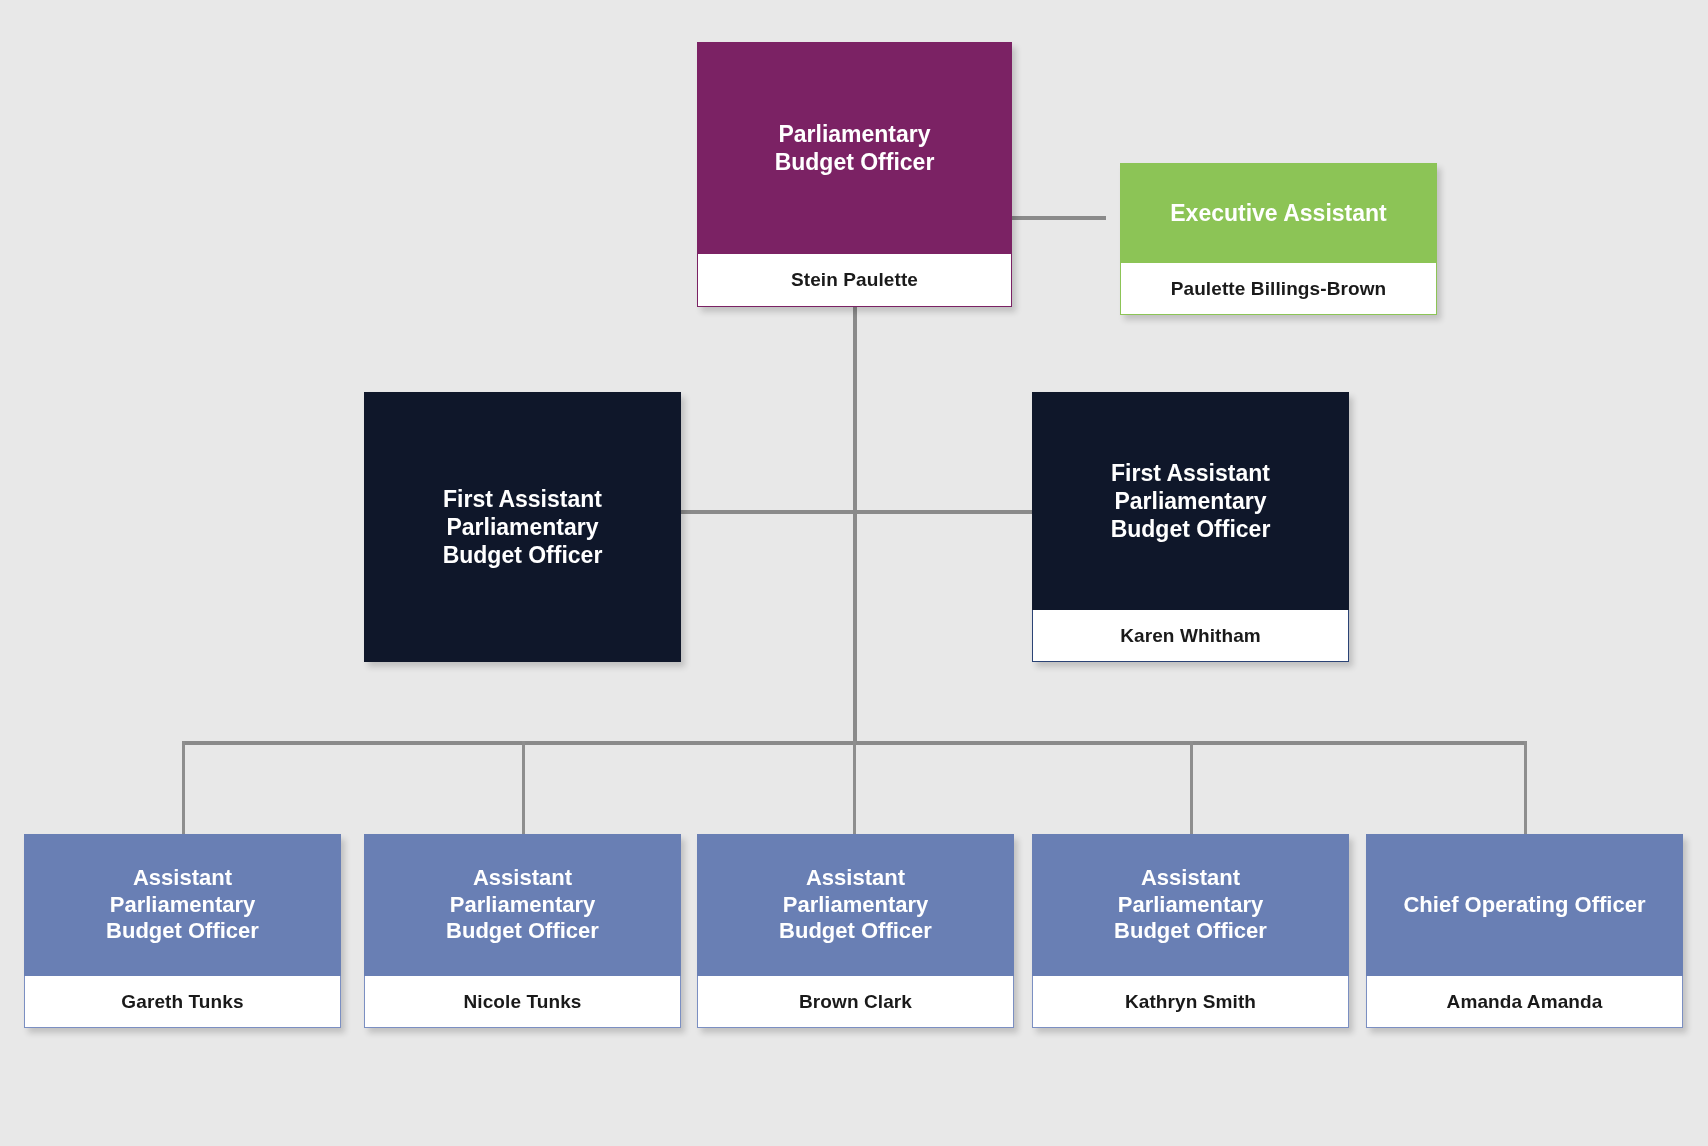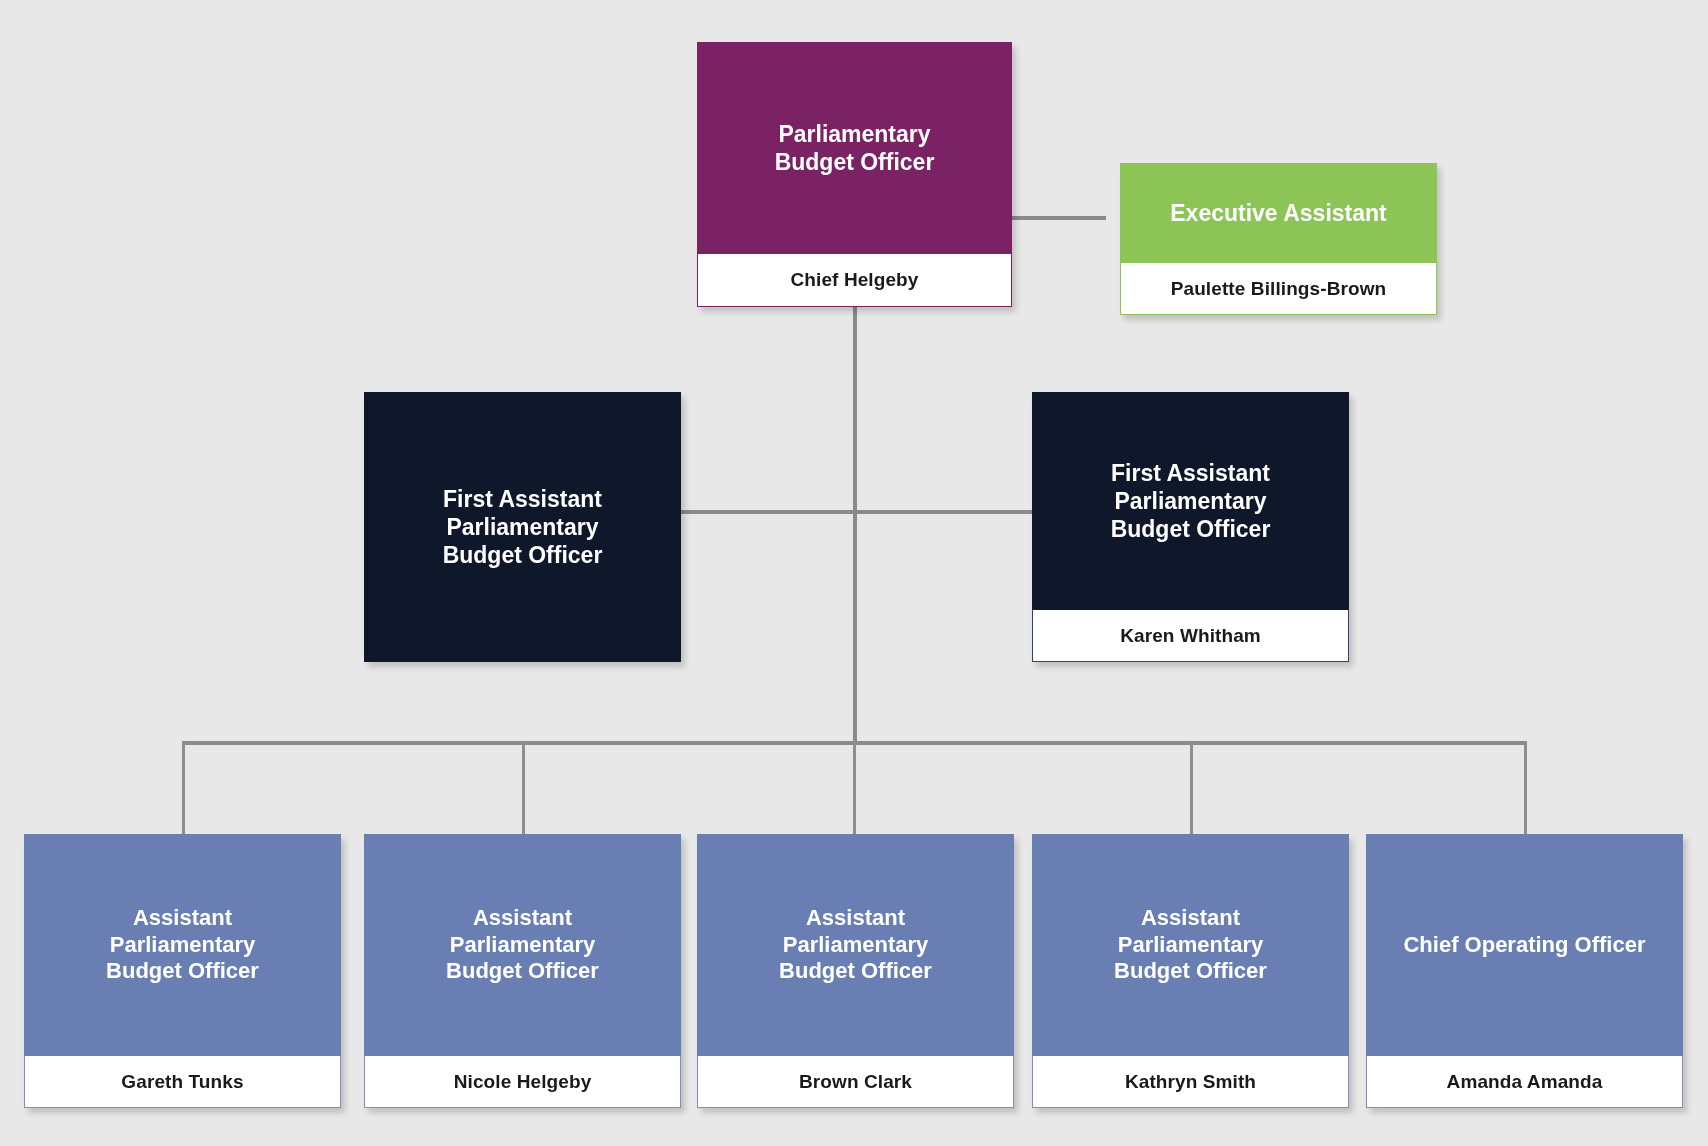--- a/index.html
+++ b/index.html
@@ -122,21 +122,21 @@
   }
   .node.peri .person {
     height: 52px;
     font-size: 19px;
     border: 1.5px solid #7b8fc2;
     border-top: none;
   }
   .node.peri {
     top: 834px;
     width: 317px;
-    height: 274px;
+    height: 194px;
   }
   #node-apbo-1 { left: 24px;   }
   #node-apbo-2 { left: 364px;  }
   #node-apbo-3 { left: 697px;  }
   #node-apbo-4 { left: 1032px; }
   #node-coo    { left: 1366px; }
 </style>
 </head>
 <body>
 
@@ -152,21 +152,21 @@
 
   <div class="line v thin" style="left:182px; top:741px; height:93px;"></div>
   <div class="line v thin" style="left:522px; top:741px; height:93px;"></div>
   <div class="line v thin" style="left:853px; top:741px; height:93px;"></div>
   <div class="line v thin" style="left:1190px; top:741px; height:93px;"></div>
   <div class="line v thin" style="left:1524px; top:741px; height:93px;"></div>
 
   <div class="node" id="node-pbo">
     <div class="title">Parliamentary
 Budget Officer</div>
-    <div class="person">Chief Helgeby</div>
+    <div class="person">Stein Paulette</div>
   </div>
 
   <div class="node" id="node-ea">
     <div class="title">Executive Assistant</div>
     <div class="person">Paulette Billings-Brown</div>
   </div>
 
   <div class="node navy" id="node-fapbo-1">
     <div class="title">First Assistant
 Parliamentary
@@ -184,21 +184,21 @@
     <div class="title">Assistant
 Parliamentary
 Budget Officer</div>
     <div class="person">Gareth Tunks</div>
   </div>
 
   <div class="node peri" id="node-apbo-2">
     <div class="title">Assistant
 Parliamentary
 Budget Officer</div>
-    <div class="person">Nicole Helgeby</div>
+    <div class="person">Nicole Tunks</div>
   </div>
 
   <div class="node peri" id="node-apbo-3">
     <div class="title">Assistant
 Parliamentary
 Budget Officer</div>
     <div class="person">Brown Clark</div>
   </div>
 
   <div class="node peri" id="node-apbo-4">

